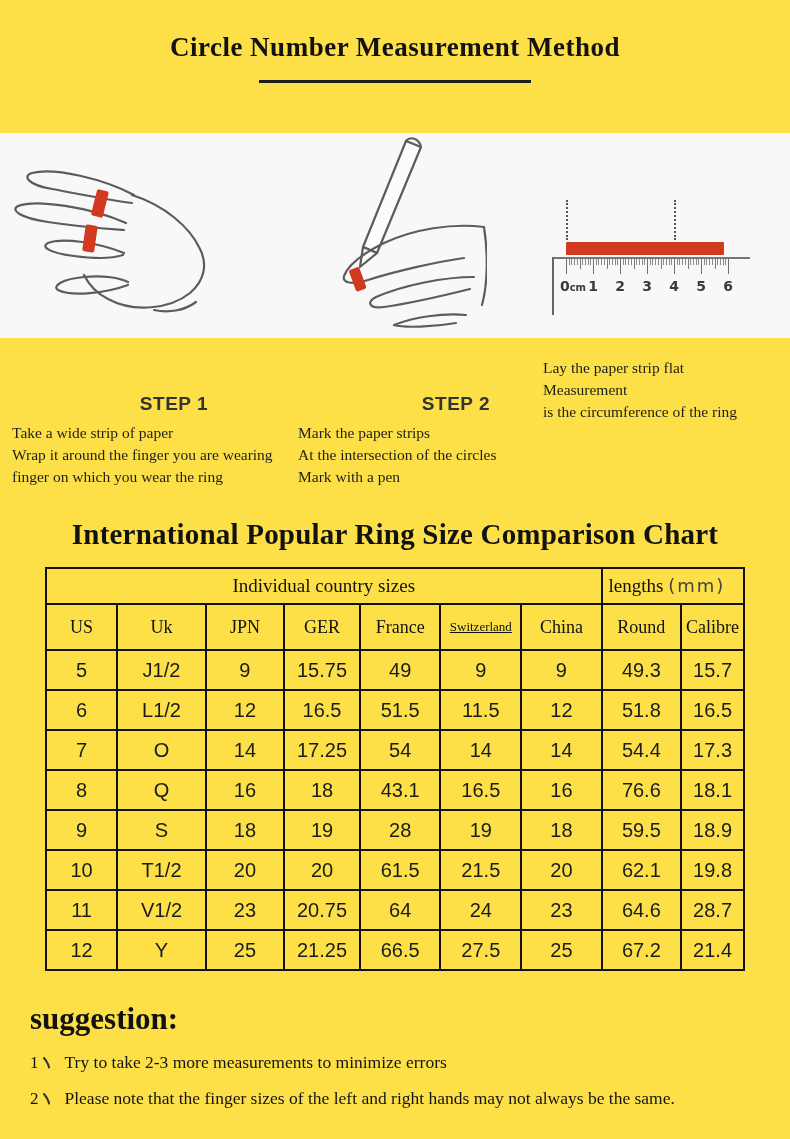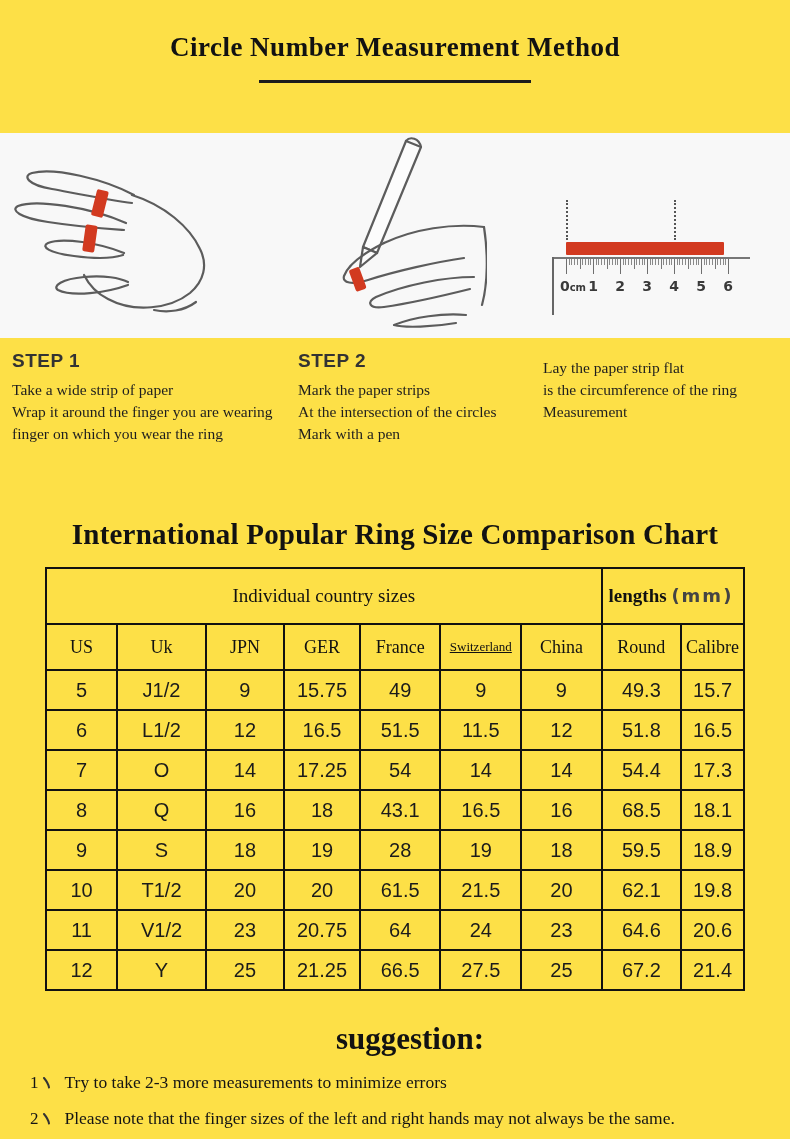--- a/index.html
+++ b/index.html
@@ -49,52 +49,52 @@
   .rn.n0 { left:16px; width:34px; }
   .rn .unit { font-size:10px; font-weight:bold; }
   .rn.n1 { left:41px; } .rn.n2 { left:68px; } .rn.n3 { left:95px; }
   .rn.n4 { left:122px; } .rn.n5 { left:149px; } .rn.n6 { left:176px; }
 
   
   .steps { position:relative; height:122px; margin-top:12px; }
   .step { position:absolute; top:0; }
   .step-label {
     font-family:"Liberation Sans", sans-serif; font-size:19px; font-weight:bold;
-    color:#333; letter-spacing:0.5px; text-align:left;
+    color:#333; letter-spacing:0.5px; text-align:right;margin-top:43px;
   }
   .step-lines { margin-top:7px; font-size:15.5px; line-height:22px; color:#1e1e1e; }
   .s1 { left:12px;  width:272px; } .s1 .step-label { width:196px; }
   .s2 { left:298px; width:238px; } .s2 .step-label { width:192px; }
   .s3 { left:543px; width:242px; } .s3 .step-label { width:202px; }
 
   
   .chart-title {
     margin-top:46px; text-align:center;
     font-size:29px; font-weight:600; color:#121212; letter-spacing:0.2px;
   }
   table.ring-table {
     width:700px; margin:16px auto 0; border-collapse:collapse; table-layout:fixed;
   }
   .ring-table th, .ring-table td {
     border:2px solid #111; text-align:center; font-weight:normal; overflow:hidden;
   }
-  .ring-table .group-row th { height:56px; font-size:19px; color:#111; }
-  .ring-table .lengths-cell { text-align:left; padding-left:6px;font-weight:bold; }
+  .ring-table .group-row th { height:36px; font-size:19px; color:#111; }
+  .ring-table .lengths-cell { text-align:left; padding-left:6px; }
   .ring-table .lengths-cell .mm {
     font-family:"DejaVu Sans", sans-serif; font-size:18px; color:#444; letter-spacing:2px;
   }
   .ring-table .cols-row th { height:46px; font-size:18px; color:#111; }
   .ring-table .cols-row th.small { font-size:13px;text-decoration:underline; }
   .ring-table tbody td {
     height:40px; font-family:"Liberation Sans", sans-serif;
     font-size:20px; color:#1b1b1b;
   }
 
   
-  .suggestion { margin:30px 0 0 30px;text-align:center; }
+  .suggestion { margin:30px 0 0 30px; }
   .sg-title { font-size:31px; font-weight:600; color:#121212; }
   .sg-item { margin-top:15px; font-size:17.5px; color:#141414; display:flex; align-items:baseline; }
   .sg-num { font-size:17px; }
   .cjk-comma { margin:0 6px 0 3px; align-self:center; }
   .sg-item.first .sg-text { margin-left:8px; }
   .sg-item .sg-text { margin-left:8px; }
 </style>
 </head>
 <body>
 
@@ -164,22 +164,22 @@
       <div class="step-label">STEP 2</div>
       <div class="step-lines">
         <div>Mark the paper strips</div>
         <div>At the intersection of the circles</div>
         <div>Mark with a pen</div>
       </div>
     </div>
     <div class="step s3">
       <div class="step-lines">
         <div>Lay the paper strip flat</div>
+        <div>Measurement</div>
         <div>is the circumference of the ring</div>
-        <div>Measurement</div>
       </div>
     </div>
   </div>
 
   <h2 class="chart-title">International Popular Ring Size Comparison Chart</h2>
 
   <table class="ring-table">
     <colgroup>
       <col style="width:10.2%">
         <col style="width:12.7%">
@@ -243,21 +243,21 @@
           <td>17.3</td>
       </tr>
       <tr>
         <td>8</td>
           <td>Q</td>
           <td>16</td>
           <td>18</td>
           <td>43.1</td>
           <td>16.5</td>
           <td>16</td>
-          <td>68.5</td>
+          <td>76.6</td>
           <td>18.1</td>
       </tr>
       <tr>
         <td>9</td>
           <td>S</td>
           <td>18</td>
           <td>19</td>
           <td>28</td>
           <td>19</td>
           <td>18</td>
@@ -277,21 +277,21 @@
       </tr>
       <tr>
         <td>11</td>
           <td>V1/2</td>
           <td>23</td>
           <td>20.75</td>
           <td>64</td>
           <td>24</td>
           <td>23</td>
           <td>64.6</td>
-          <td>20.6</td>
+          <td>28.7</td>
       </tr>
       <tr>
         <td>12</td>
           <td>Y</td>
           <td>25</td>
           <td>21.25</td>
           <td>66.5</td>
           <td>27.5</td>
           <td>25</td>
           <td>67.2</td>

